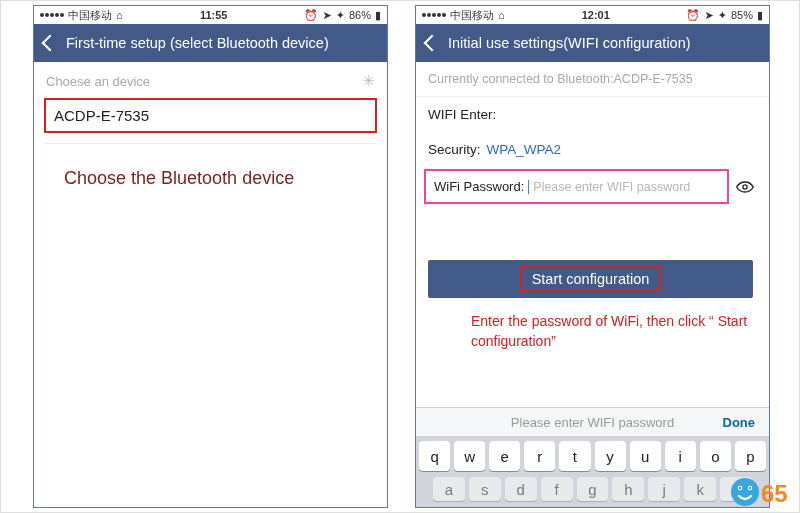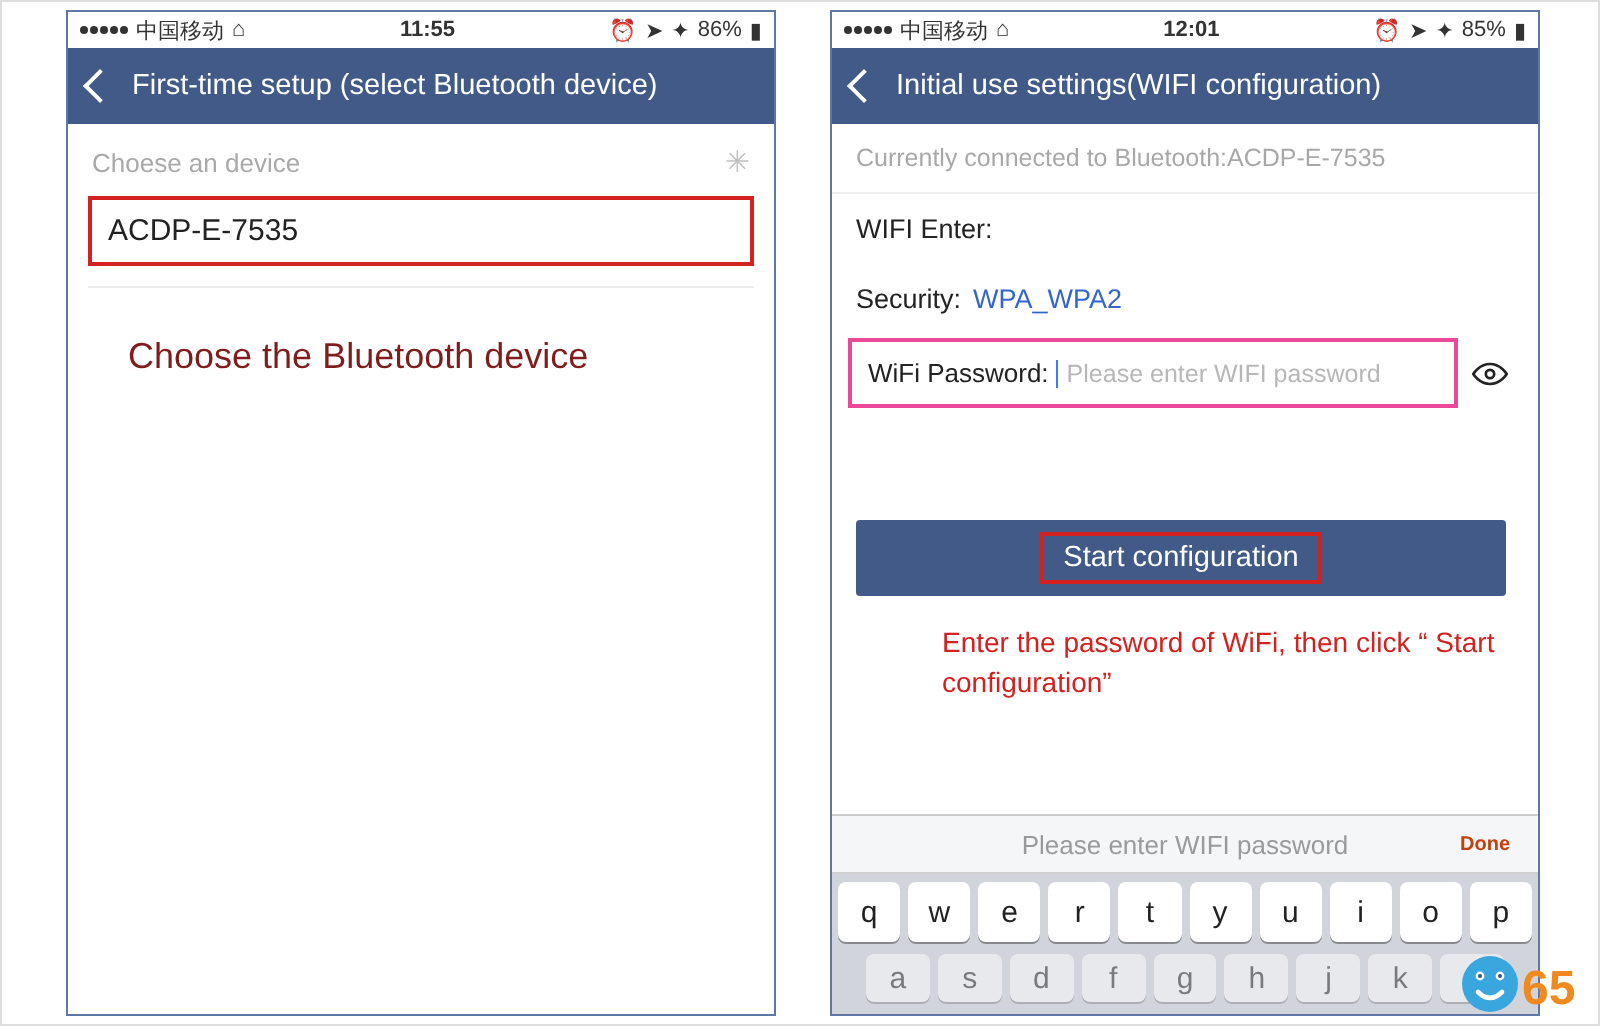--- a/index.html
+++ b/index.html
@@ -172,23 +172,23 @@
     justify-content: center;
     position: relative;
     color: #9a9a9a;
     font-size: 13px;
     border-top: 1px solid #cfcfcf;
     border-bottom: 1px solid #cfcfcf;
   }
   .kb-done {
     position: absolute;
     right: 14px;
-    color: #c2410c;
+    color: #0369a1;
     font-weight: 600;
-    font-size: 10px;
+    font-size: 13px;
   }
   .kb-row {
     display: flex;
     gap: 4px;
     margin-bottom: 6px;
     justify-content: center;
   }
   .key {
     flex: 1;
     background: #ffffff;

